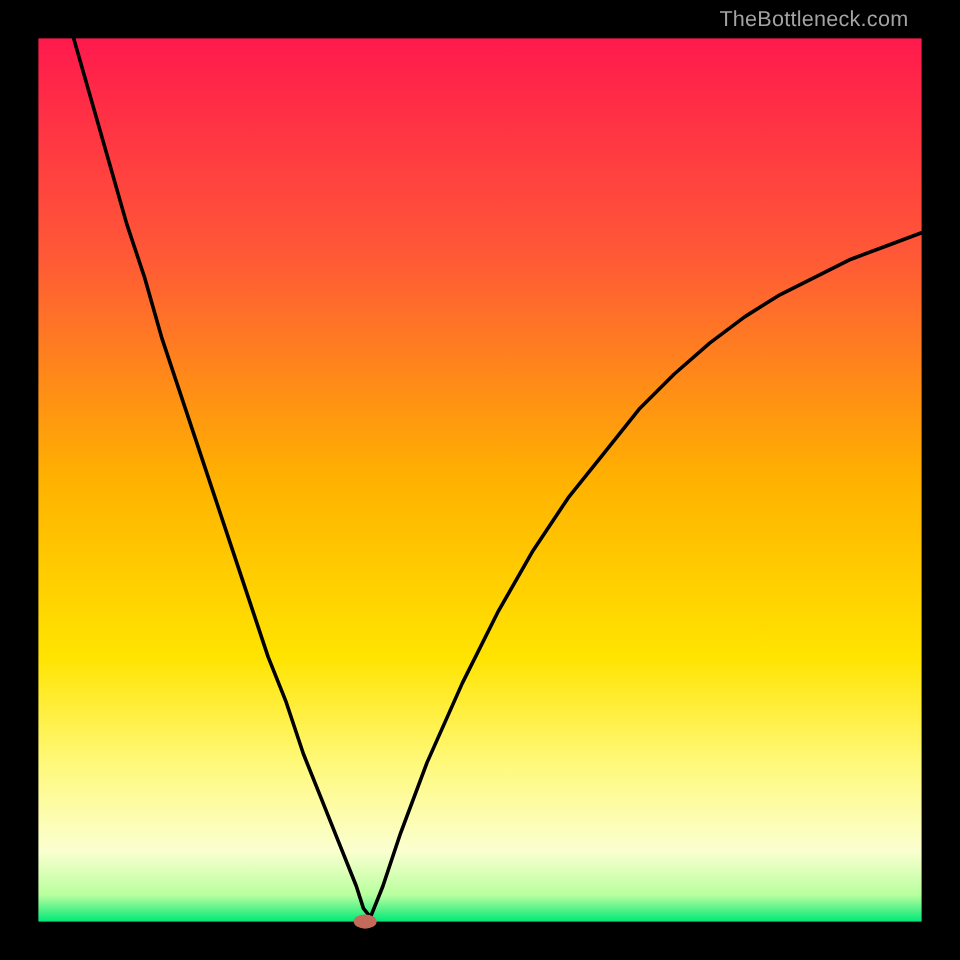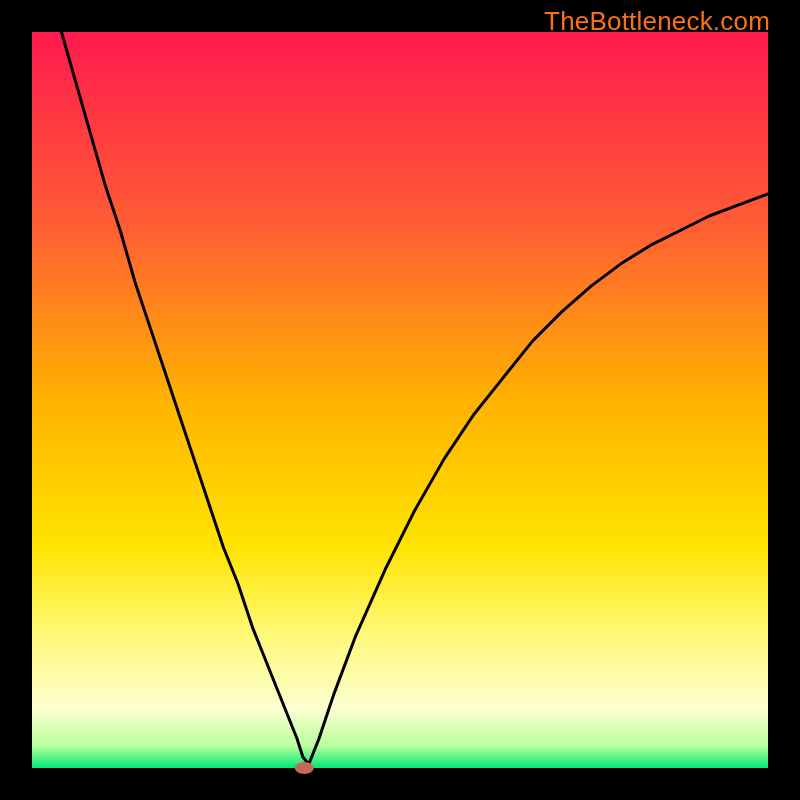--- a/index.html
+++ b/index.html
@@ -23,23 +23,23 @@
     position: absolute;
     top: 32px;
     left: 32px;
     width: 736px;
     height: 736px;
     
   }
   .watermark {
     position: absolute;
     top: 6px;
-    right: 30px;
-    color: #f97316;
-    font-size: 26px;
+    right: 43px;
+    color: #a3a3a3;
+    font-size: 18px;
     font-weight: 500;
     letter-spacing: 0.2px;
     user-select: none;
   }
   svg.curve {
     position: absolute;
     top: 32px;
     left: 32px;
     width: 736px;
     height: 736px;

